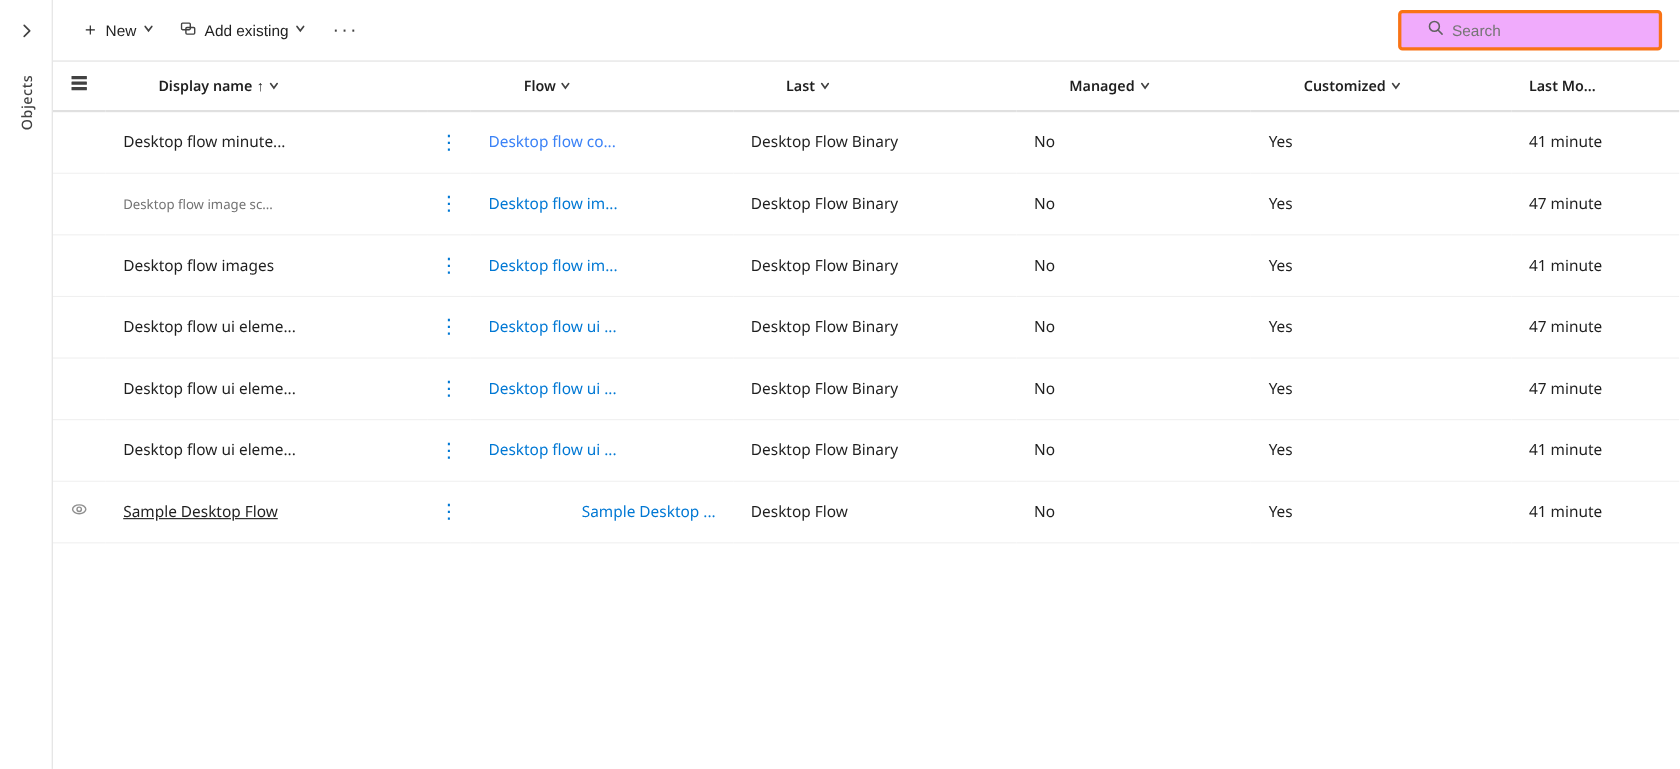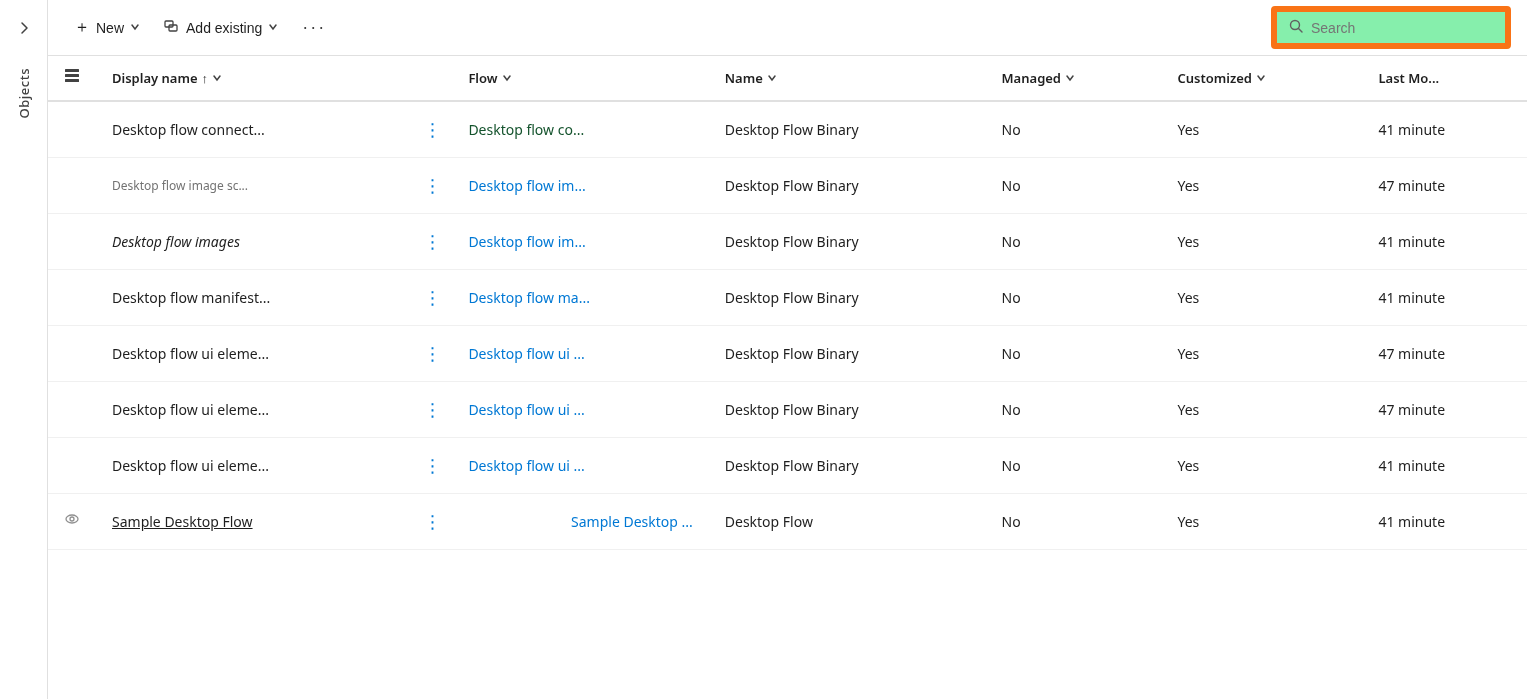--- a/index.html
+++ b/index.html
@@ -88,24 +88,24 @@
       font-size: 16px;
       color: #1f1f1f;
     }
 
     .toolbar-spacer { flex: 1; }
 
     .search-box {
       display: flex;
       align-items: center;
       gap: 8px;
-      border: 6px solid #f97316;
+      border: 3px solid #f97316;
       border-radius: 4px;
-      padding: 6px 12px;
-      background: #86efac;
+      padding: 6px 24px;
+      background: #f0abfc;
       width: 240px;
       cursor: text;
     }
     .search-icon { color: #616161; font-size: 14px; }
     .search-input {
       border: none;
       outline: none;
       font-size: 14px;
       color: #616161;
       background: transparent;
@@ -146,20 +146,21 @@
       color: #1f1f1f;
       white-space: nowrap;
       user-select: none;
     }
 
     th .th-inner {
       display: flex;
       align-items: center;
       gap: 4px;
       cursor: pointer;
+      margin-left: 32px;
     }
 
     .th-list-icon {
       width: 32px;
       min-width: 32px;
     }
 
     tbody tr {
       border-bottom: 1px solid #f0f0f0;
       height: 56px;
@@ -296,21 +297,21 @@
                 <span>Flow</span>
                 <span>
                   <svg width="10" height="10" viewBox="0 0 10 10">
                       <path d="M2 3l3 4 3-4" stroke="#424242" stroke-width="1.5" fill="none" stroke-linecap="round"></path>
                     </svg>
                 </span>
               </div>
             </th>
             <th>
               <div class="th-inner">
-                <span>Name</span>
+                <span>Last</span>
                 <span>
                   <svg width="10" height="10" viewBox="0 0 10 10">
                       <path d="M2 3l3 4 3-4" stroke="#424242" stroke-width="1.5" fill="none" stroke-linecap="round"></path>
                     </svg>
                 </span>
               </div>
             </th>
             <th>
               <div class="th-inner">
                 <span>Managed</span>
@@ -334,25 +335,25 @@
             <th>
               <span>Last Mo...</span>
             </th>
           </tr>
         </thead>
         <tbody id="table-body">
         <tr>
       <td class="row-icon-cell">
         
       </td>
-      <td style="font-size:14px; color:#1f1f1f; cursor:pointer;">Desktop flow connect...</td>
-      <td class="row-more-cell">
-        <span class="row-dots">⋮</span>
-      </td>
-      <td style="color:#14532d;">Desktop flow co...</td>
+      <td style="font-size:14px; color:#1f1f1f; cursor:pointer;">Desktop flow minute...</td>
+      <td class="row-more-cell">
+        <span class="row-dots">⋮</span>
+      </td>
+      <td style="color:#3b82f6;">Desktop flow co...</td>
       <td>Desktop Flow Binary</td>
       <td>No</td>
       <td>Yes</td>
       <td>41 minute</td>
     </tr>
             <tr>
       <td class="row-icon-cell">
         
       </td>
       <td style="font-size:12px; color:#737373; cursor:pointer;">Desktop flow image sc...</td>
@@ -362,39 +363,25 @@
       <td style="color:#0078d4;">Desktop flow im...</td>
       <td>Desktop Flow Binary</td>
       <td>No</td>
       <td>Yes</td>
       <td>47 minute</td>
     </tr>
             <tr>
       <td class="row-icon-cell">
         
       </td>
-      <td style="font-size:14px; color:#1f1f1f; cursor:pointer;font-style:italic;">Desktop flow images</td>
+      <td style="font-size:14px; color:#1f1f1f; cursor:pointer;">Desktop flow images</td>
       <td class="row-more-cell">
         <span class="row-dots">⋮</span>
       </td>
       <td style="color:#0078d4;">Desktop flow im...</td>
-      <td>Desktop Flow Binary</td>
-      <td>No</td>
-      <td>Yes</td>
-      <td>41 minute</td>
-    </tr>
-            <tr>
-      <td class="row-icon-cell">
-        
-      </td>
-      <td style="font-size:14px; color:#1f1f1f; cursor:pointer;">Desktop flow manifest...</td>
-      <td class="row-more-cell">
-        <span class="row-dots">⋮</span>
-      </td>
-      <td style="color:#0078d4;">Desktop flow ma...</td>
       <td>Desktop Flow Binary</td>
       <td>No</td>
       <td>Yes</td>
       <td>41 minute</td>
     </tr>
             <tr>
       <td class="row-icon-cell">
         
       </td>
       <td style="font-size:14px; color:#1f1f1f; cursor:pointer;">Desktop flow ui eleme...</td>

